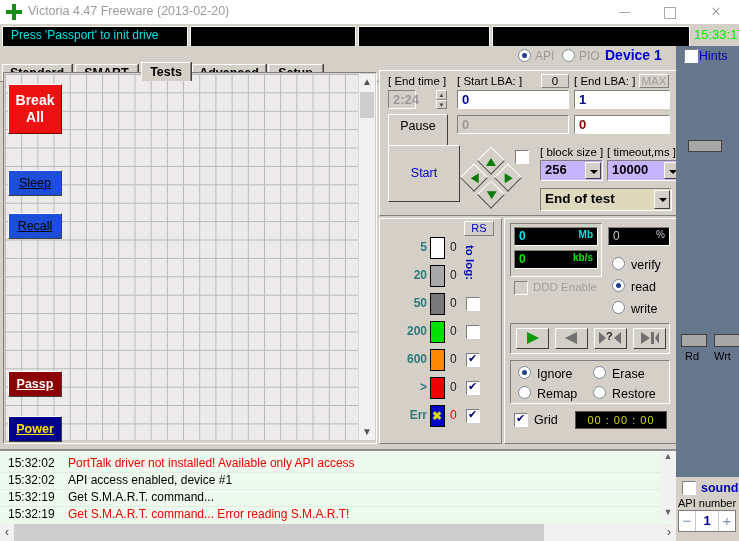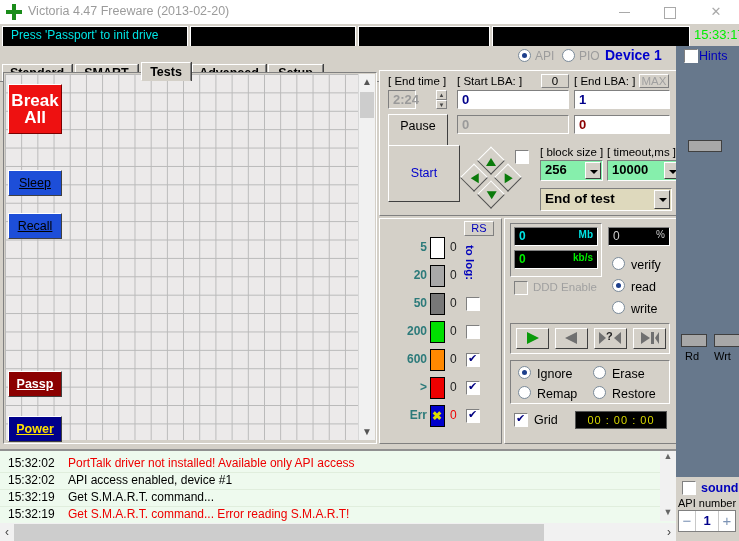--- a/index.html
+++ b/index.html
@@ -80,21 +80,21 @@
   .tfield.disabled{background:#d4d0c8;color:#9a9a9a;}
   .btn{position:absolute;background:#d4d0c8;border:1px solid #ffffff;
        border-right-color:#404040;border-bottom-color:#404040;box-sizing:border-box;
        text-align:center;font-size:12.5px;color:#000;}
   .btnsm{position:absolute;background:#d4d0c8;border:1px solid #ffffff;
        border-right-color:#808080;border-bottom-color:#808080;box-sizing:border-box;
        text-align:center;font-size:11.5px;}
   .spin{position:absolute;width:11px;background:#d4d0c8;border:1px solid #ffffff;
         border-right-color:#808080;border-bottom-color:#808080;box-sizing:border-box;
         font-size:6px;color:#444;text-align:center;}
-  .combo{position:absolute;background:#86efac;border:1px solid #808080;
+  .combo{position:absolute;background:#c4b5fd;border:1px solid #808080;
          border-right-color:#ffffff;border-bottom-color:#ffffff;box-sizing:border-box;}
   .combo .val{position:absolute;left:4px;top:1px;font-size:13px;font-weight:bold;color:#000;white-space:nowrap;}
   .combo .arrowbox{position:absolute;right:1px;top:1px;bottom:1px;width:16px;background:#d4d0c8;
                    border:1px solid #ffffff;border-right-color:#404040;border-bottom-color:#404040;
                    box-sizing:border-box;}
   .combo .arrowbox::after{content:"";position:absolute;left:4px;top:7px;
         border-left:4px solid transparent;border-right:4px solid transparent;border-top:4px solid #000;}
   .combo.tan{background:#ded9bd;}
 
   
@@ -136,21 +136,21 @@
         border-right-color:#404040;border-bottom-color:#404040;box-sizing:border-box;}
   .led{position:absolute;background:#000;border:1px solid #555;box-sizing:border-box;
        color:#d8d800;font-size:11px;letter-spacing:1px;}
 
   
   .rightcol{position:absolute;left:676px;top:46px;width:63px;height:431px;background:#67788c;}
   .rbtn{position:absolute;left:8px;width:54px;background:#1d4ed8;
         border:1px solid #ffffff;border-right-color:#404040;border-bottom-color:#404040;
         box-sizing:border-box;text-align:center;font-size:12.5px;color:#000;}
   .rbtn u{text-decoration:underline;}
-  .breakall{background:#ee1111;color:#ffffff;font-weight:bold;font-size:17px;
+  .breakall{background:#ee1111;color:#ffffff;font-weight:bold;font-size:14px;
             border:1px solid #ffffff;border-right-color:#7a0000;border-bottom-color:#7a0000;}
   .passp{background:#8b0000;color:#ffffff;font-weight:bold;}
   .power{background:#00008b;color:#ffe000;font-weight:bold;}
   .indled{position:absolute;background:#a8a8a8;border:1px solid #404040;box-sizing:border-box;}
   .rwlbl{position:absolute;color:#000;font-size:11px;}
 
   
   .brarea{position:absolute;left:676px;top:477px;width:63px;height:64px;background:#d4d0c8;}
   .soundlbl{position:absolute;left:26px;top:481px;color:#0000bb;font-weight:bold;font-size:12.5px;white-space:nowrap;}
   .apinum{position:absolute;left:678px;top:497px;color:#000;font-size:11px;white-space:nowrap;}

